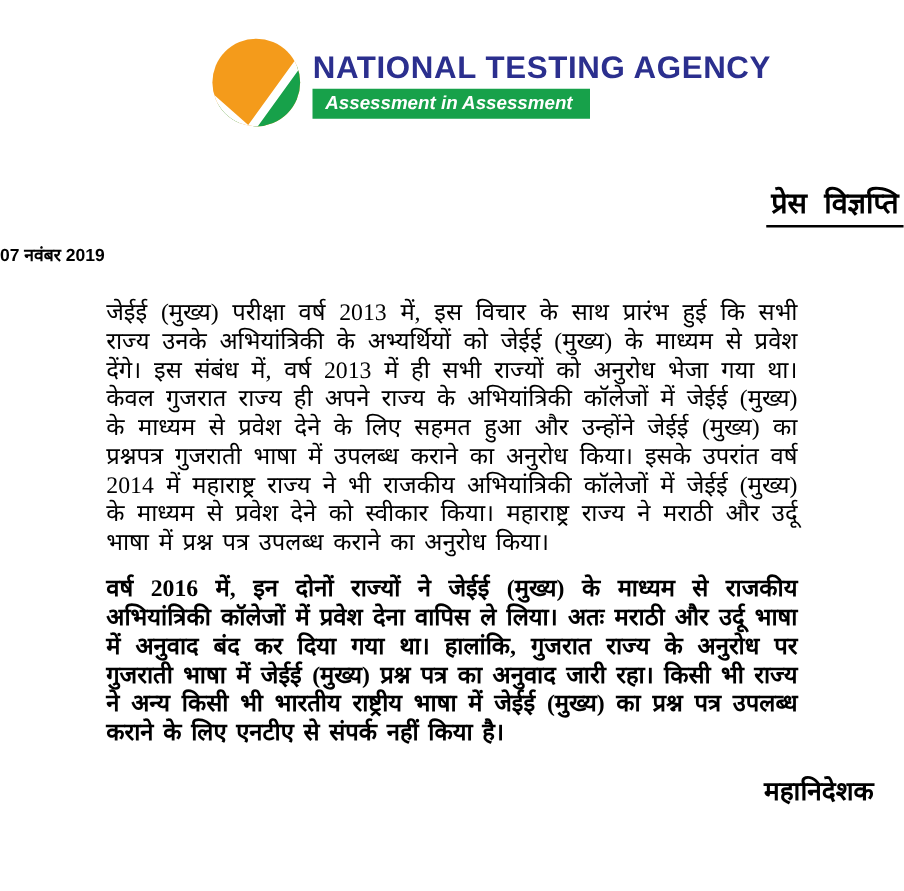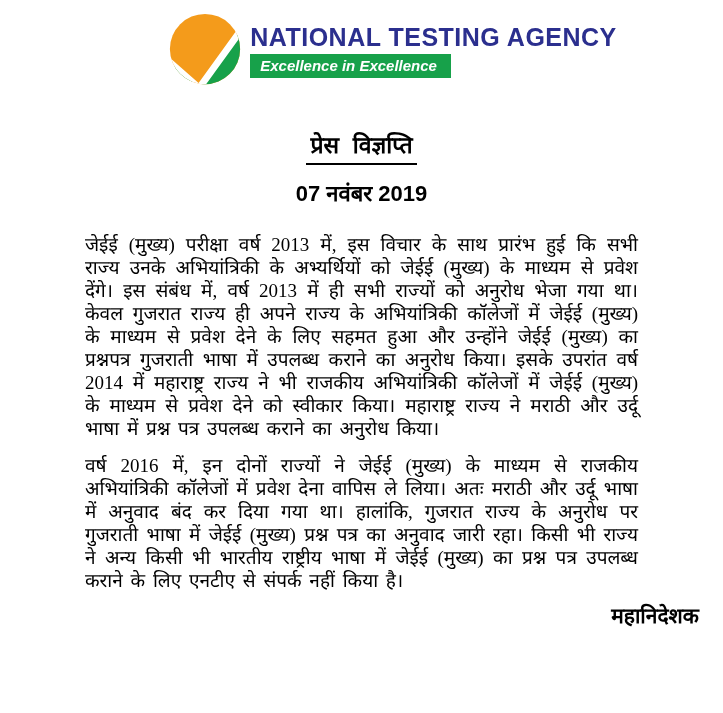--- a/index.html
+++ b/index.html
@@ -3,21 +3,21 @@
 <meta charset="utf-8">
 <style>
   * { margin: 0; padding: 0; box-sizing: border-box; }
   html, body {
     width: 723px; height: 713px;
     background: #ffffff;
     overflow: hidden;
     font-family: "Liberation Serif", "DejaVu Sans", sans-serif;
     color: #000000;
   }
-  .page { width: 723px; height: 647px; position: relative; }
+  .page { width: 723px; height: 647px; position: relative; margin-top: 17px; }
 
   
   .logo-block {
     display: flex;
     align-items: center;
     justify-content: center;
     padding-top: 12px;
     margin-left: 60px; 
     gap: 6px;
   }
@@ -37,47 +37,46 @@
     background: #17a14a;
     color: #ffffff;
     font-weight: bold;
     font-style: italic;
     font-size: 15px;
     padding: 3px 14px 4px 10px;
     margin-top: 3px;
   }
 
   
-  .doc-title-wrap { text-align: center; margin-top: 38px; }
+  .doc-title-wrap { text-align: right; margin-top: 38px; }
   .doc-title {
     display: inline-block;
     font-weight: bold;
     font-size: 23px;
     word-spacing: 8px;
     border-bottom: 2px solid #000;
     padding: 0 4px 3px 4px;
   }
   .doc-date {
-    text-align: center;
     font-weight: bold;
-    font-size: 22px;
+    font-size: 14px;
     margin-top: 12px;
     font-family: "Liberation Sans", "DejaVu Sans", sans-serif;
   }
 
   
   .content {
     margin-top: 26px;
     padding: 0 85px;
     font-size: 19px;
     line-height: 23px;
     text-align: justify;
   }
   .content p { word-spacing: 3px; }
-  .content p + p { margin-top: 14px; }
+  .content p + p { margin-top: 14px; font-weight: bold; }
 
   
   .signature {
     position: absolute;
     right: 24px;
     bottom: 14px;
     text-align: center;
     font-weight: bold;
     font-size: 21px;
     line-height: 34px;
@@ -97,21 +96,21 @@
             </clipPath>
         </defs>
         <circle cx="40" cy="38" r="36" fill="#f49b1b"></circle>
         <g clip-path="url(#logoClip)">
           <path d="M0 48 L34 78 L86 6 L92 95 L-5 95 Z" fill="#17a14a" stroke="#ffffff" stroke-width="7"></path>
         </g>
       </svg>
     </div>
     <div class="logo-text">
       <div class="org-name">NATIONAL TESTING AGENCY</div>
-      <div class="tagline">Excellence in Excellence</div>
+      <div class="tagline">Assessment in Assessment</div>
     </div>
   </div>
 
   <div class="doc-title-wrap">
     <span class="doc-title">प्रेस  विज्ञप्ति</span>
   </div>
   <div class="doc-date">07 नवंबर 2019</div>
 
   <div class="content">
     <p>जेईई (मुख्य) परीक्षा वर्ष 2013 में, इस विचार के साथ प्रारंभ हुई कि सभी राज्य उनके अभियांत्रिकी के अभ्यर्थियों को जेईई (मुख्य) के माध्यम से प्रवेश देंगे। इस संबंध में, वर्ष 2013 में ही सभी राज्यों को अनुरोध भेजा गया था। केवल गुजरात राज्य ही अपने राज्य के अभियांत्रिकी कॉलेजों में जेईई (मुख्य) के माध्यम से प्रवेश देने के लिए सहमत हुआ और उन्होंने जेईई (मुख्य) का प्रश्नपत्र गुजराती भाषा में उपलब्ध कराने का अनुरोध किया। इसके उपरांत वर्ष 2014 में महाराष्ट्र राज्य ने भी राजकीय अभियांत्रिकी कॉलेजों में जेईई (मुख्य) के माध्यम से प्रवेश देने को स्वीकार किया। महाराष्ट्र राज्य ने मराठी और उर्दू भाषा में प्रश्न पत्र उपलब्ध कराने का अनुरोध किया।</p>

